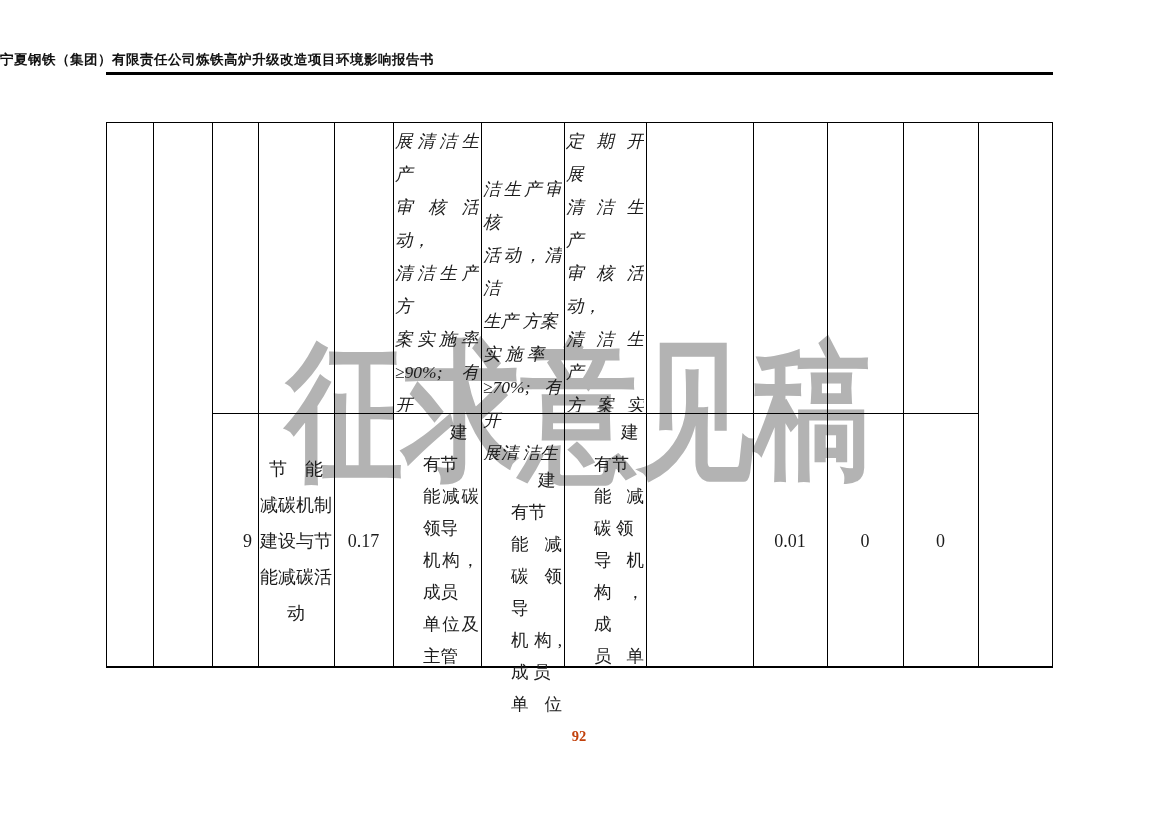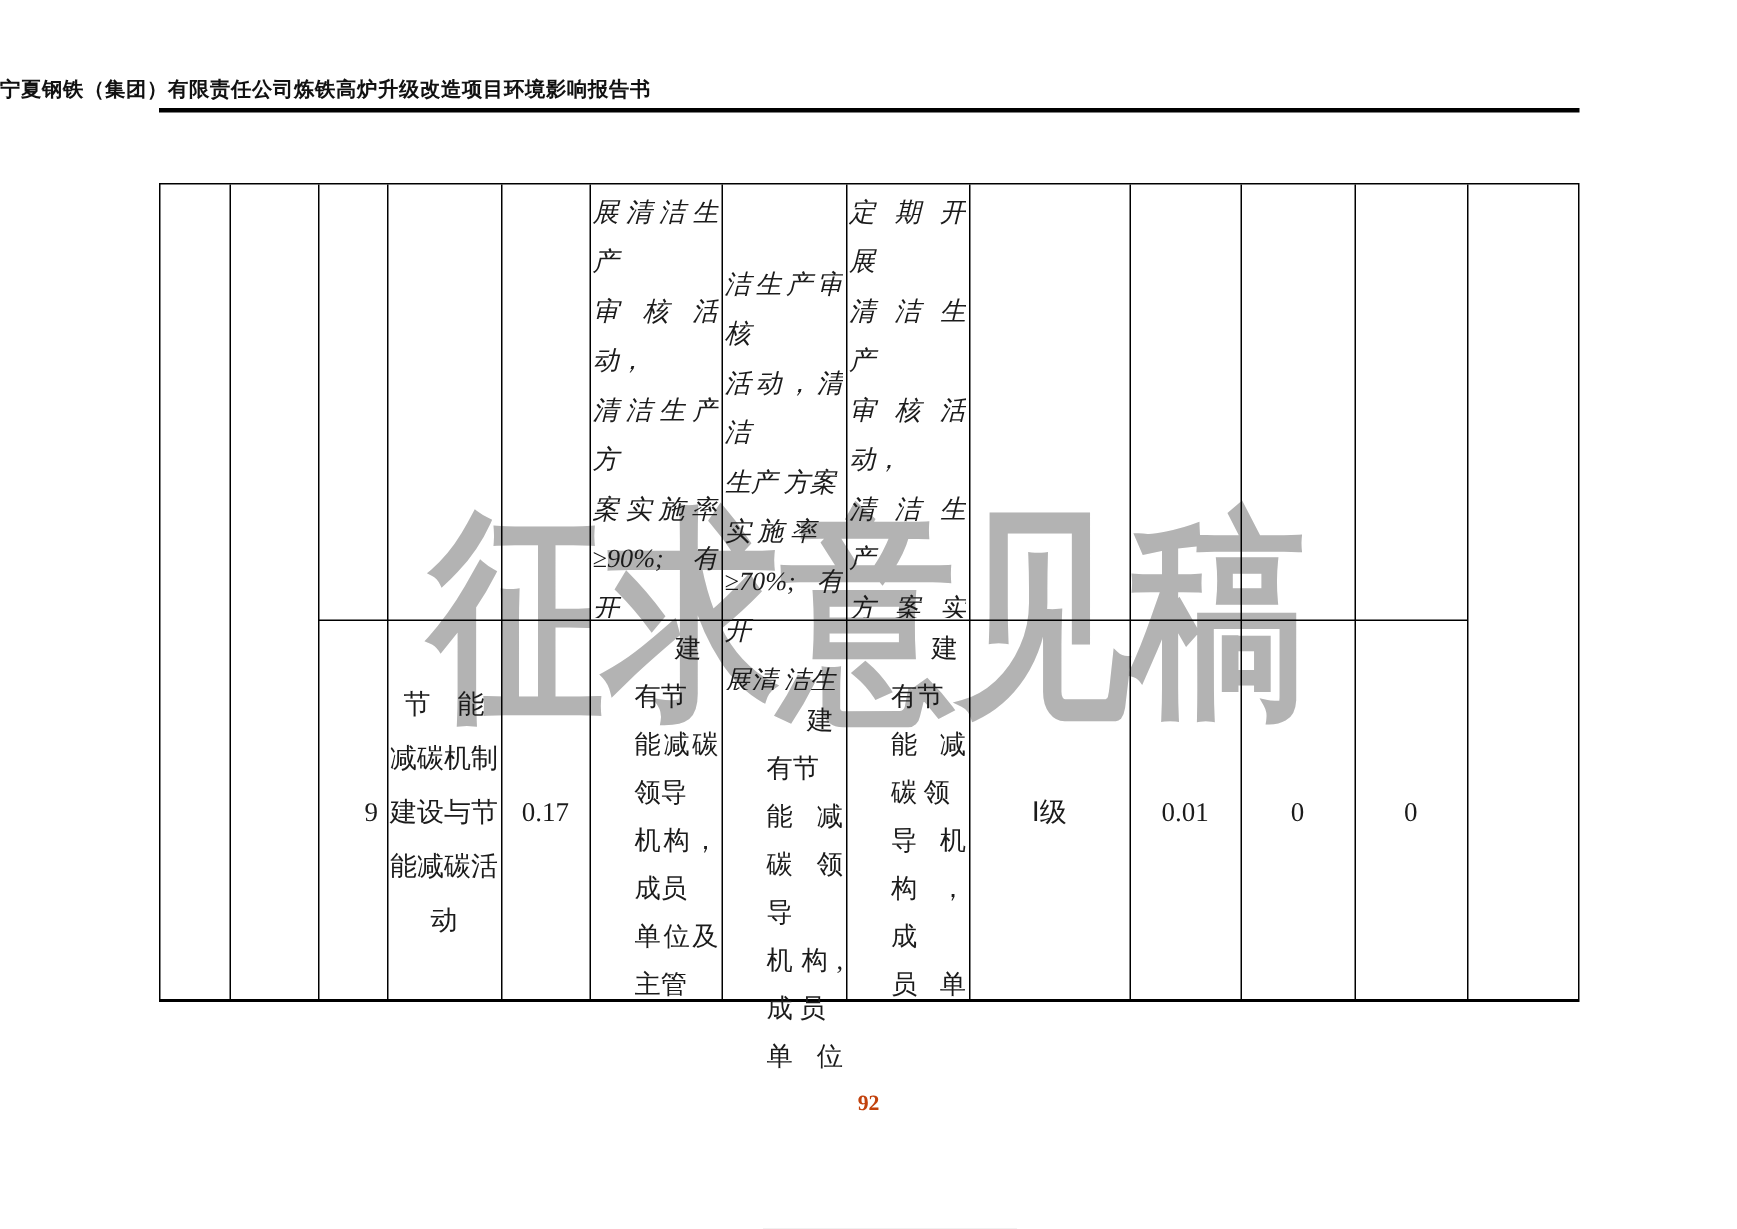--- a/index.html
+++ b/index.html
@@ -139,21 +139,20 @@
 所在企业同
 步建立 有</div>
     <div class="cell crit r2 ind c8">建有节
 能 减 碳 领
 导机构，成
 员 单 位 及
 主 管 人 员
 职 责 分 工
 明确；与所
 在 企 业 同</div>
-    <div class="cell num grd">Ⅰ级</div>
     <div class="cell num s1">0.01</div>
     <div class="cell num s2">0</div>
     <div class="cell num s3">0</div>
   </div>
 
   <div class="page-number">92</div>
 
 </div>
 
 </body></html>

